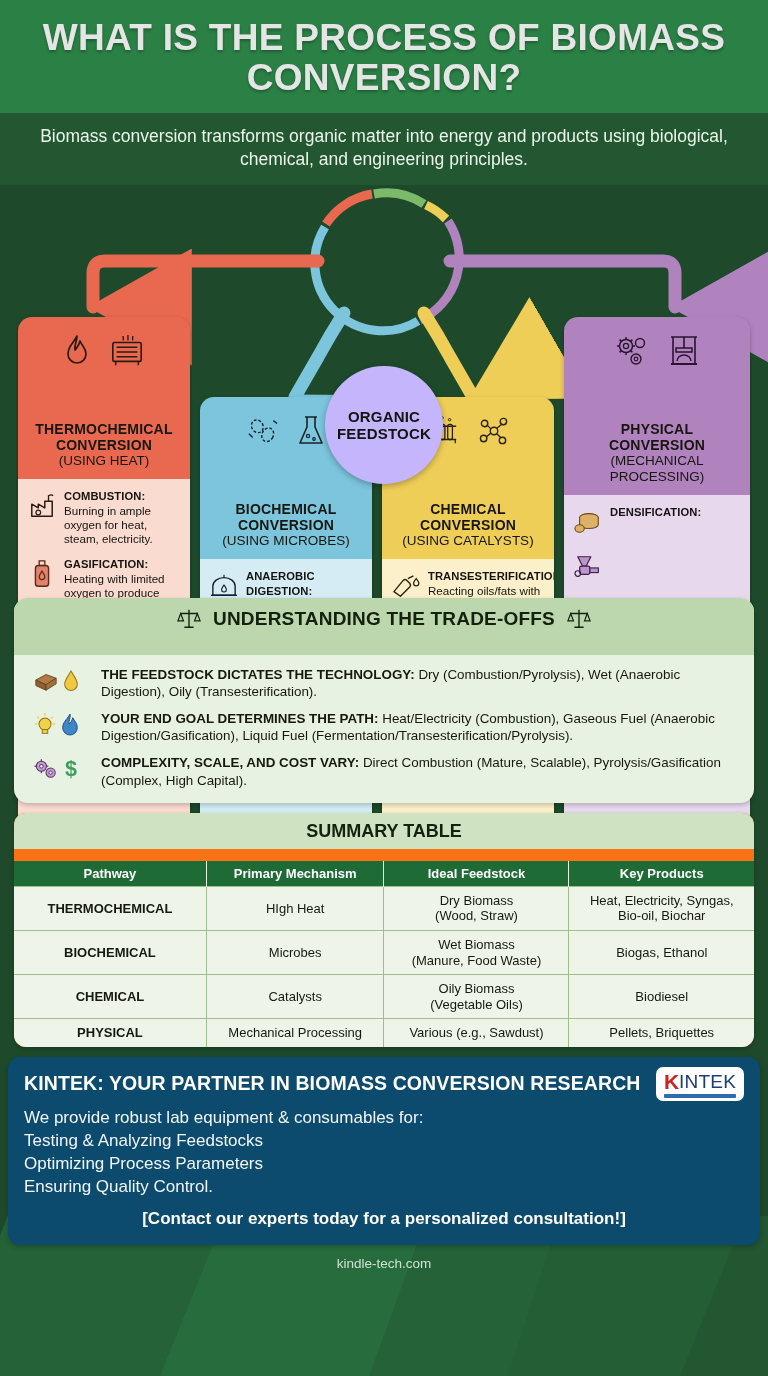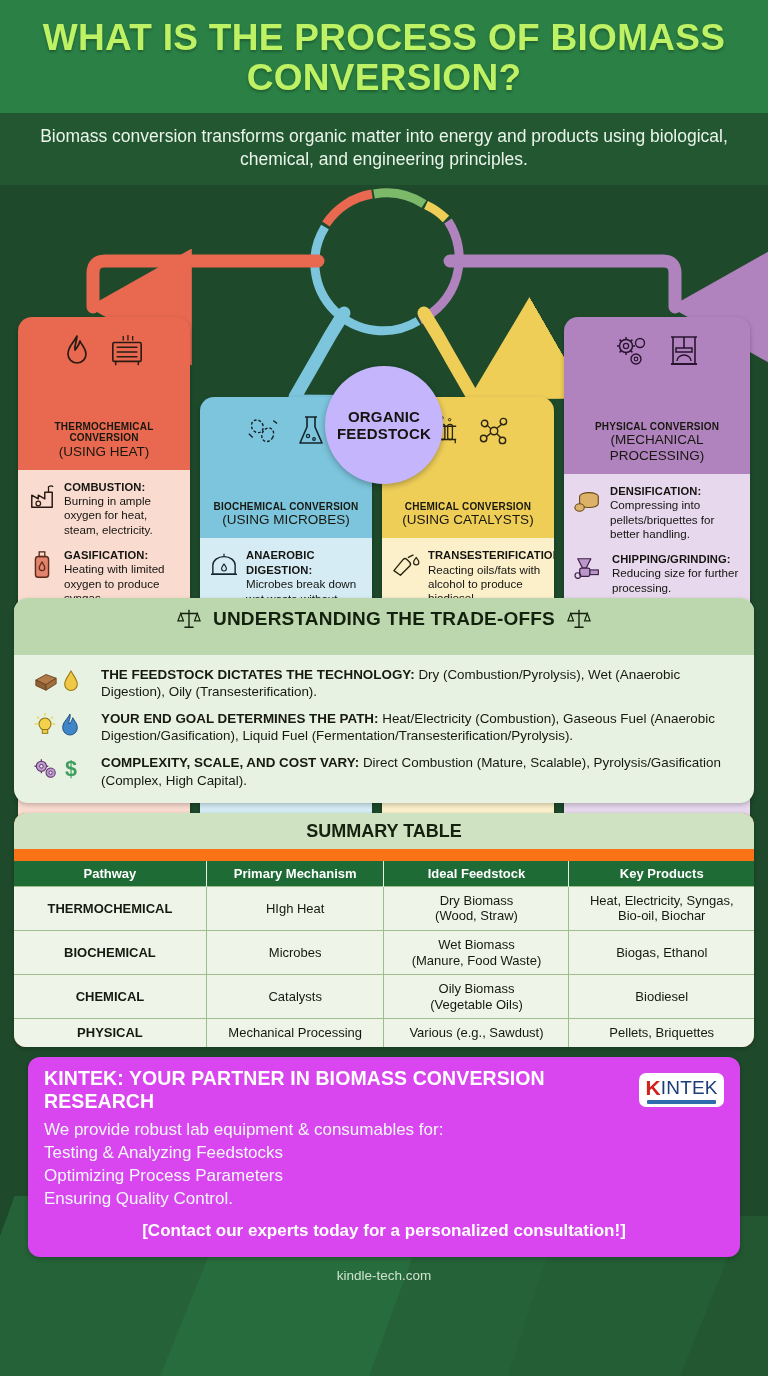--- a/index.html
+++ b/index.html
@@ -17,21 +17,21 @@
   .deco2 { left:160px; bottom:-150px; width:520px; height:300px; background:#2a7341; transform: skewX(-22deg); opacity:.6; }
   .deco3 { right:-120px; bottom:-160px; width:380px; height:320px; background:#235c34; transform: skewX(-18deg); opacity:.7; }
 
   
   .header {
     position:relative; z-index:3;
     background:#2a8045; padding:18px 26px 14px;
     text-align:center;
   }
   .header h1 {
-    color:#bef264; font-size:37px; line-height:1.09; font-weight:bold;
+    color:#e5e5e5; font-size:37px; line-height:1.09; font-weight:bold;
     letter-spacing:.3px;
     text-shadow: 0 2px 3px rgba(0,0,0,.28);
   }
   .subhead {
     position:relative; z-index:3;
     background:#235732; padding:12px 40px 14px; text-align:center;
     color:#eaf5ea; font-size:17.5px; line-height:1.32;
   }
 
   
@@ -51,21 +51,21 @@
   
   .cards { position:absolute; left:0; right:0; top:0; z-index:5; }
   .card {
     position:absolute; border-radius:14px; overflow:hidden;
     display:flex; flex-direction:column;
     box-shadow:0 2px 5px rgba(0,0,0,.25);
   }
   .card-head { padding:12px 8px 10px; text-align:center; }
   .card-icons { display:flex; justify-content:center; align-items:center; gap:16px; height:44px; margin-bottom:4px; }
   .card-icons svg { display:block; }
-  .card-title { font-size:10px; font-weight:bold; color:#17170f; line-height:1.16; letter-spacing:.2px;margin-top:48px; }
+  .card-title { font-size:14px; font-weight:bold; color:#17170f; line-height:1.16; letter-spacing:.2px;margin-top:48px; }
   .card-sub { font-size:13.5px; color:#17170f; line-height:1.16; }
   .card-body { flex:1; padding:10px 9px 8px; display:flex; flex-direction:column; }
   .item { display:flex; gap:7px; margin-bottom:11px; align-items:flex-start; }
   .item .ico { flex:0 0 30px; height:34px; display:flex; align-items:center; justify-content:center; }
   .item .txt { font-size:11.6px; line-height:1.22; color:#141410; }
   .item .txt b { font-size:11.2px; letter-spacing:.1px; }
   .ideal { margin-top:auto; text-align:center; font-size:12.4px; line-height:1.25; color:#141410; padding-top:4px;}
   .ideal b { }
 
   
@@ -109,22 +109,22 @@
     font-size:13px; color:#16190f; text-align:center; padding:6px 5px;
     border:1px solid #9dbd8a; background:#eef5e8; line-height:1.2;
   }
   td.path { font-weight:bold; font-size:13px; }
   tbody tr td:first-child { border-left:none; }
   tbody tr td:last-child { border-right:none; }
   tbody tr:last-child td { border-bottom:none; }
 
   
   .cta {
-    position:relative; z-index:3; margin:10px 28px 0;
-    border-radius:12px; background:#d946ef; padding:10px 16px 16px;
+    position:relative; z-index:3; margin:10px 8px 0;
+    border-radius:12px; background:#0c4a6e; padding:10px 16px 16px;
     box-shadow:0 2px 5px rgba(0,0,0,.22);
   }
   .cta-top { display:flex; align-items:center; justify-content:space-between; gap:8px; }
   .cta-title { color:#fff; font-size:19.5px; font-weight:bold; letter-spacing:.1px; }
   .logo {
     background:#fff; border-radius:7px; padding:4px 8px 3px; display:flex; flex-direction:column;
     align-items:center; min-width:74px;
   }
   .logo-row { display:flex; align-items:center; }
   .logo-k { color:#d0211c; font-size:21px; font-weight:bold; line-height:1; }
@@ -372,32 +372,31 @@
         </div>
         <div class="card-body">
           <div class="item">
             <span class="ico">
               <svg width="30" height="28" viewBox="0 0 32 30">
                   <ellipse cx="17" cy="10" rx="10" ry="4" fill="#dcb168" stroke="#6b4a18" stroke-width="1.2"></ellipse>
                   <path d="M7 10 L7 18 a10 4 0 0 0 20 0 L27 10" fill="#dcb168" stroke="#6b4a18" stroke-width="1.2"></path>
                   <ellipse cx="7" cy="22" rx="5" ry="4" fill="#dcb168" stroke="#6b4a18" stroke-width="1.2"></ellipse>
                 </svg>
             </span>
-            <span class="txt"><b>DENSIFICATION:</b><br><span>Compressing into pellets/briquettes for better handling.</span></span>
+            <span class="txt"><b>DENSIFICATION:</b><br></span>
           </div>
           <div class="item">
             <span class="ico">
               <svg width="32" height="28" viewBox="0 0 34 30">
                   <path d="M5 4 L19 4 L14 14 L10 14 Z" fill="#bb96c9" stroke="#3c2047" stroke-width="1.3" stroke-linejoin="round"></path>
                   <rect x="7" y="14" width="11" height="9" rx="2" fill="#bb96c9" stroke="#3c2047" stroke-width="1.3"></rect>
                   <rect x="18" y="16" width="9" height="5" fill="#bb96c9" stroke="#3c2047" stroke-width="1.2"></rect>
                   <circle cx="5" cy="22" r="3" fill="none" stroke="#3c2047" stroke-width="1.3"></circle>
                 </svg>
             </span>
-            <span class="txt"><b>CHIPPING/GRINDING:</b><br><span>Reducing size for further processing.</span></span>
           </div>
           <div class="ideal"><span>Ideal for </span><b>VARIOUS BIOMASS</b><br><span>(e.g., Sawdust, Residues).</span></div>
         </div>
       </div>
 
     </div>
   </div>
 
   <div class="tradeoffs">
     <div class="to-head">

